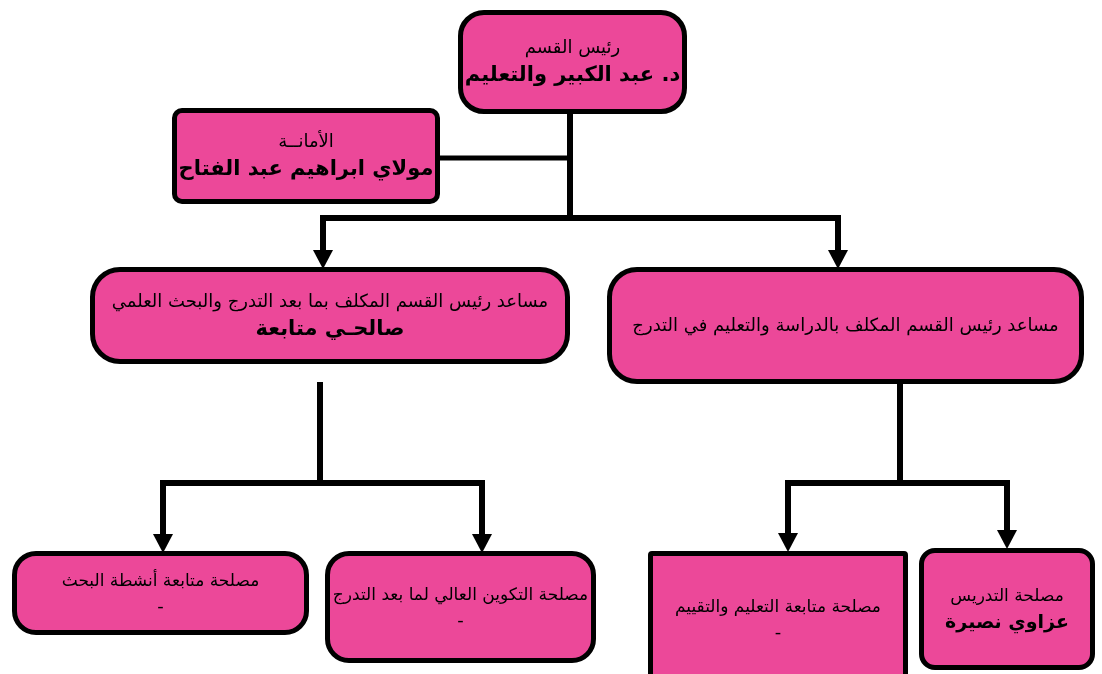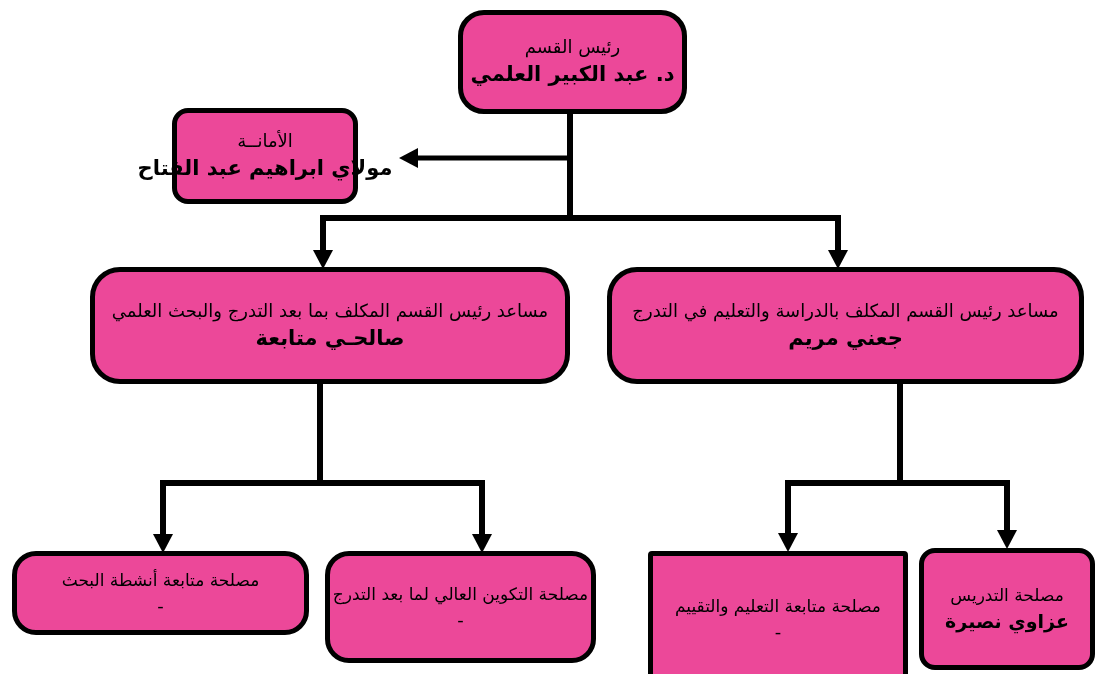--- a/index.html
+++ b/index.html
@@ -43,22 +43,22 @@
     white-space: nowrap;
   }
   .box-person {
     font-size: 21px;
     font-weight: 700;
     line-height: 1.4;
     white-space: nowrap;
   }
   
   #box-head        { left: 458px; top: 10px;  width: 229px; height: 104px; border-radius: 26px; }
-  #box-secretariat { left: 172px; top: 108px; width: 186px; height: 96px;  border-radius: 16px; }
-  #box-asst-left   { left: 90px;  top: 267px; width: 480px; height: 117px; border-radius: 30px; }
+  #box-secretariat { left: 172px; top: 108px; width: 268px; height: 96px;  border-radius: 10px; }
+  #box-asst-left   { left: 90px;  top: 267px; width: 480px; height: 97px; border-radius: 30px; }
   #box-asst-right  { left: 607px; top: 267px; width: 477px; height: 117px; border-radius: 30px; }
   #box-svc1        { left: 12px;  top: 551px; width: 297px; height: 84px; border-radius: 24px; }
   #box-svc2        { left: 325px; top: 551px; width: 271px; height: 112px; border-radius: 24px; }
   #box-svc3        { left: 648px; top: 551px; width: 260px; height: 136px; border-radius: 4px; align-items: center; }
   #box-svc4        { left: 919px; top: 548px; width: 176px; height: 122px; border-radius: 16px; }
 
   .svc .box-title  { font-size: 17px; }
   .svc .box-person { font-weight: 400; font-size: 18px; }
   #box-svc4 .box-person { font-weight: 700; font-size: 19px; }
 </style>
@@ -84,36 +84,35 @@
     <polygon points="482,553 472,534 492,534" fill="#000000"></polygon>
 
     <line x1="900" y1="382" x2="900" y2="486" stroke="#000000" stroke-width="6"></line>
     <path d="M 788 542 L 788 483 L 1007 483 L 1007 540" fill="none" stroke="#000000" stroke-width="6"></path>
     <polygon points="788,552 778,533 798,533" fill="#000000"></polygon>
     <polygon points="1007,549 997,530 1017,530" fill="#000000"></polygon>
   </svg>
 
   <div class="box" id="box-head">
     <div class="box-title">رئيس القسم</div>
-    <div class="box-person">د. عبد الكبير العلمي</div>
+    <div class="box-person">د. عبد الكبير والتعليم</div>
   </div>
 
   <div class="box" id="box-secretariat">
     <div class="box-title">الأمانــة</div>
     <div class="box-person">مولاي ابراهيم عبد الفتاح</div>
   </div>
 
   <div class="box" id="box-asst-left">
     <div class="box-title">مساعد رئيس القسم المكلف بما بعد التدرج والبحث العلمي</div>
     <div class="box-person">صالحـي متابعة</div>
   </div>
 
   <div class="box" id="box-asst-right">
     <div class="box-title">مساعد رئيس القسم المكلف بالدراسة  والتعليم في التدرج</div>
-    <div class="box-person">جعني مريم</div>
   </div>
 
   <div class="box svc" id="box-svc1">
     <div class="box-title">مصلحة متابعة أنشطة البحث</div>
     <div class="box-person">-</div>
   </div>
 
   <div class="box svc" id="box-svc2">
     <div class="box-title">مصلحة التكوين العالي لما بعد التدرج</div>
     <div class="box-person">-</div>

